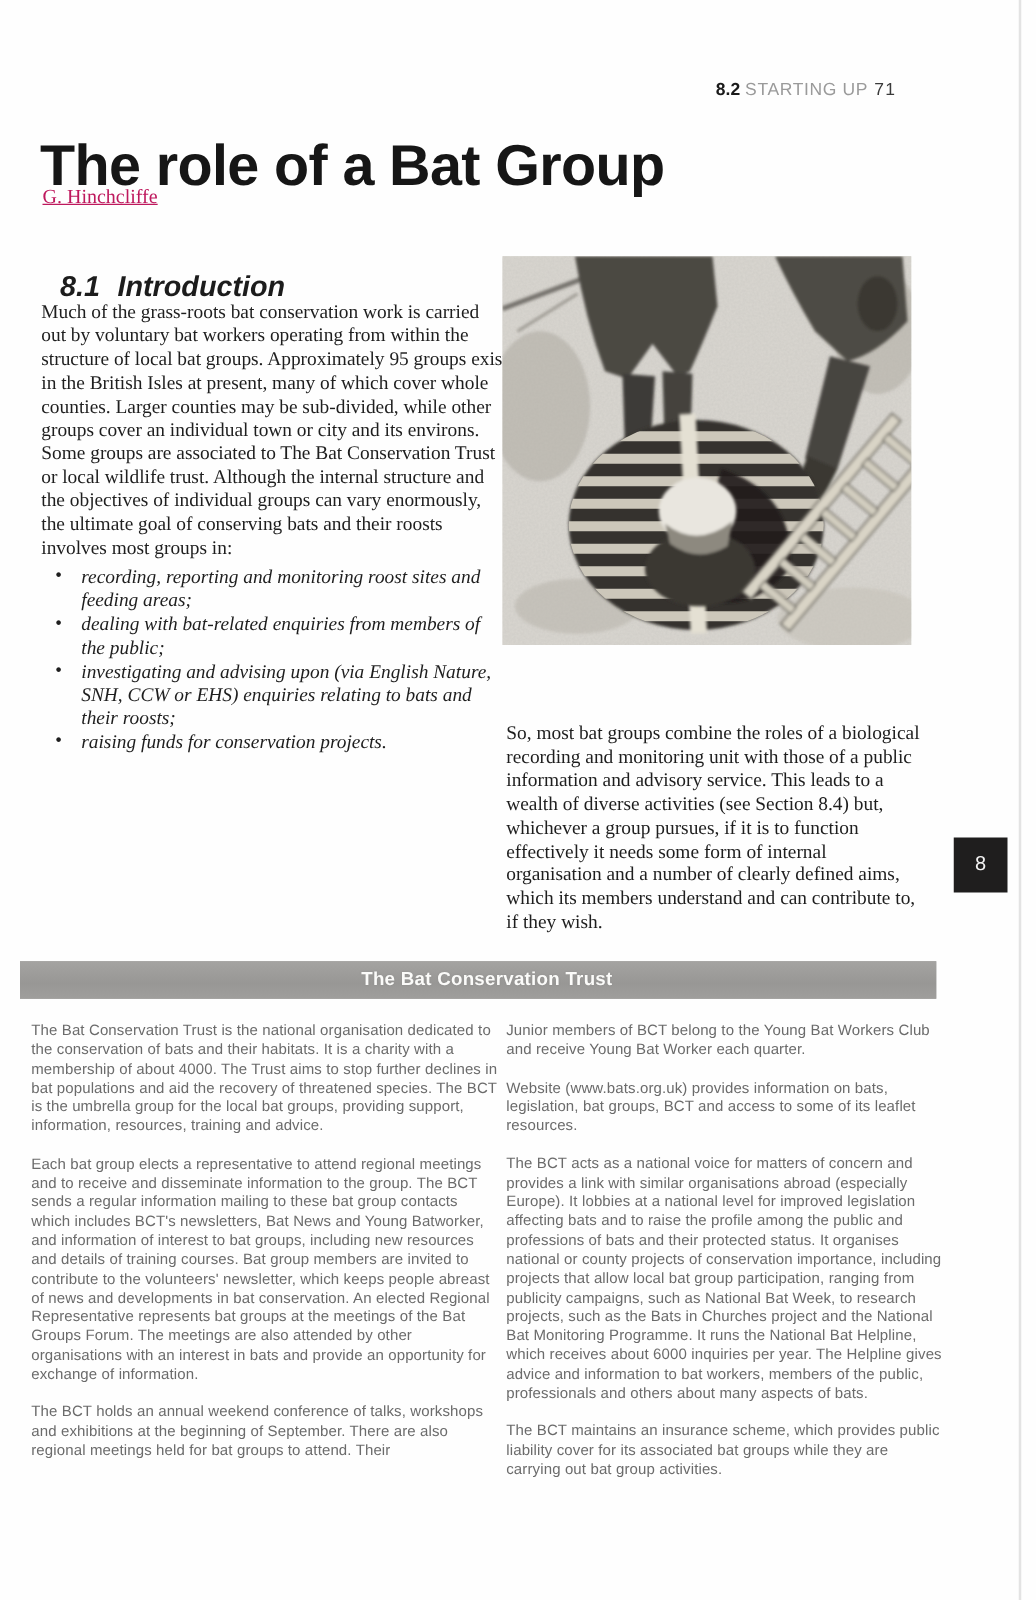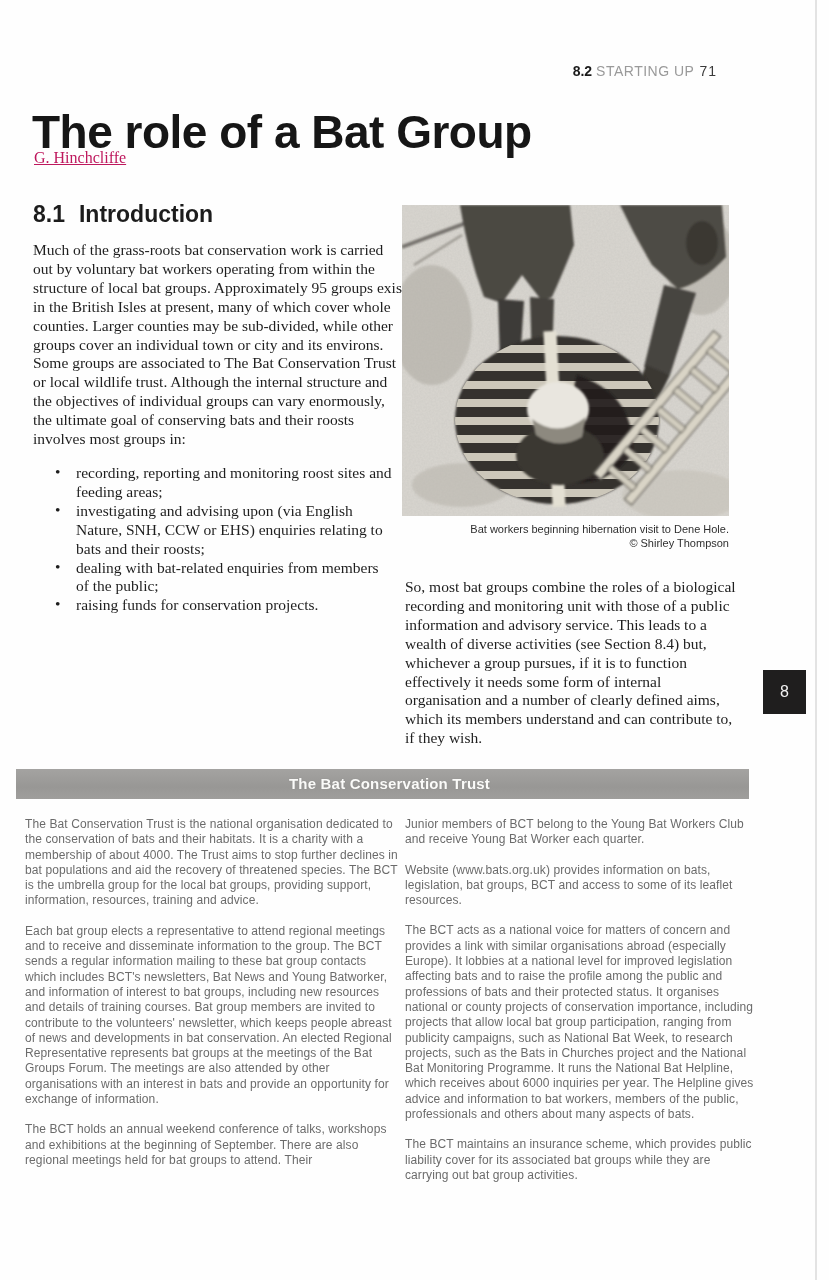--- a/index.html
+++ b/index.html
@@ -25,33 +25,33 @@
     position:absolute; left:32px; top:105px; margin:0;
     font-size:46px; font-weight:700; color:#161616; letter-spacing:-0.5px;
   }
   .chapter-author {
     position:absolute; left:34px; top:149px;
     font-family:"Liberation Serif", serif; font-size:16px; color:#be185d;text-decoration:underline;
   }
 
   
   .section-heading {
-    position:absolute; left:32px; top:200px; margin:1px;
-    font-size:23px; font-weight:700; color:#1c1c1c;
+    position:absolute; left:32px; top:200px; margin:16px;
+    font-size:23px; font-weight:700; font-style:italic; color:#1c1c1c;
   }
   .section-heading .num { margin-right:14px; }
 
   
   .intro-col {
     position:absolute; left:33px; top:241px; width:374px;
     font-family:"Liberation Serif", serif; font-size:15.5px; line-height:18.9px;
     color:#1e1e1e; text-align:left;
   }
   .intro-col p { margin:0; }
-  .intro-col ul { list-style:none; margin:15px; padding:0; }
+  .intro-col ul { list-style:none; margin:4px; padding:0;font-style:italic; }
   .intro-col li { position:relative; padding-left:28px; }
   .intro-col li::before { content:"\2022"; position:absolute; left:7px; top:-1px; }
 
   
   .photo-figure { position:absolute; left:402px; top:205px; width:327px; margin:0; }
   .photo-frame { width:327px; height:311px; display:block; background:#d8d5d0; }
   .photo-caption {
     margin-top:6px; text-align:right; font-size:11px; line-height:14px; color:#2f2f2f;
   }
 
@@ -103,22 +103,22 @@
   <div class="chapter-author">G. Hinchcliffe</div>
 
   <h2 class="section-heading">
     <span class="num">8.1</span><span>Introduction</span>
   </h2>
 
   <div class="intro-col">
     <p>Much of the grass-roots bat conservation work is carried out by voluntary bat workers operating from within the structure of local bat groups. Approximately 95 groups exist in the British Isles at present, many of which cover whole counties. Larger counties may be sub-divided, while other groups cover an individual town or city and its environs. Some groups are associated to The Bat Conservation Trust or local wildlife trust. Although the internal structure and the objectives of individual groups can vary enormously, the ultimate goal of conserving bats and their roosts involves most groups in:</p>
     <ul>
       <li>recording, reporting and monitoring roost sites and feeding areas;</li>
+      <li>dealing with bat-related enquiries from members of the public;</li>
       <li>investigating and advising upon (via English Nature, SNH, CCW or EHS) enquiries relating to bats and their roosts;</li>
-      <li>dealing with bat-related enquiries from members of the public;</li>
       <li>raising funds for conservation projects.</li>
     </ul>
   </div>
 
   <figure class="photo-figure">
     <svg class="photo-frame" viewBox="0 0 327 311" xmlns="http://www.w3.org/2000/svg" role="img">
       <defs>
         <filter id="grain" x="0" y="0" width="100%" height="100%">
           <feTurbulence type="fractalNoise" baseFrequency="0.55" numOctaves="3" seed="7" result="n"></feTurbulence>
           <feColorMatrix in="n" type="matrix" values="0 0 0 0 0.55  0 0 0 0 0.54  0 0 0 0 0.51  0 0 0 0.45 0"></feColorMatrix>
@@ -191,24 +191,20 @@
           <rect x="254" y="132" width="33" height="7"></rect>
           <rect x="254" y="158" width="33" height="7"></rect>
           <rect x="254" y="184" width="33" height="7"></rect>
           <rect x="254" y="210" width="33" height="7"></rect>
           <rect x="254" y="236" width="33" height="7"></rect>
           <rect x="254" y="262" width="33" height="7"></rect>
           <rect x="254" y="286" width="33" height="7"></rect>
         </g>
       </g>
     </svg>
-    <figcaption class="photo-caption">
-      <div>Bat workers beginning hibernation visit to Dene Hole.</div>
-      <div>© Shirley Thompson</div>
-    </figcaption>
   </figure>
 
   <div class="continuation-col">
     <p>So, most bat groups combine the roles of a biological recording and monitoring unit with those of a public information and advisory service. This leads to a wealth of diverse activities (see Section 8.4) but, whichever a group pursues, if it is to function effectively it needs some form of internal organisation and a number of clearly defined aims, which its members understand and can contribute to, if they wish.</p>
   </div>
 
   <div class="chapter-tab">
     <span>8</span>
   </div>
 

